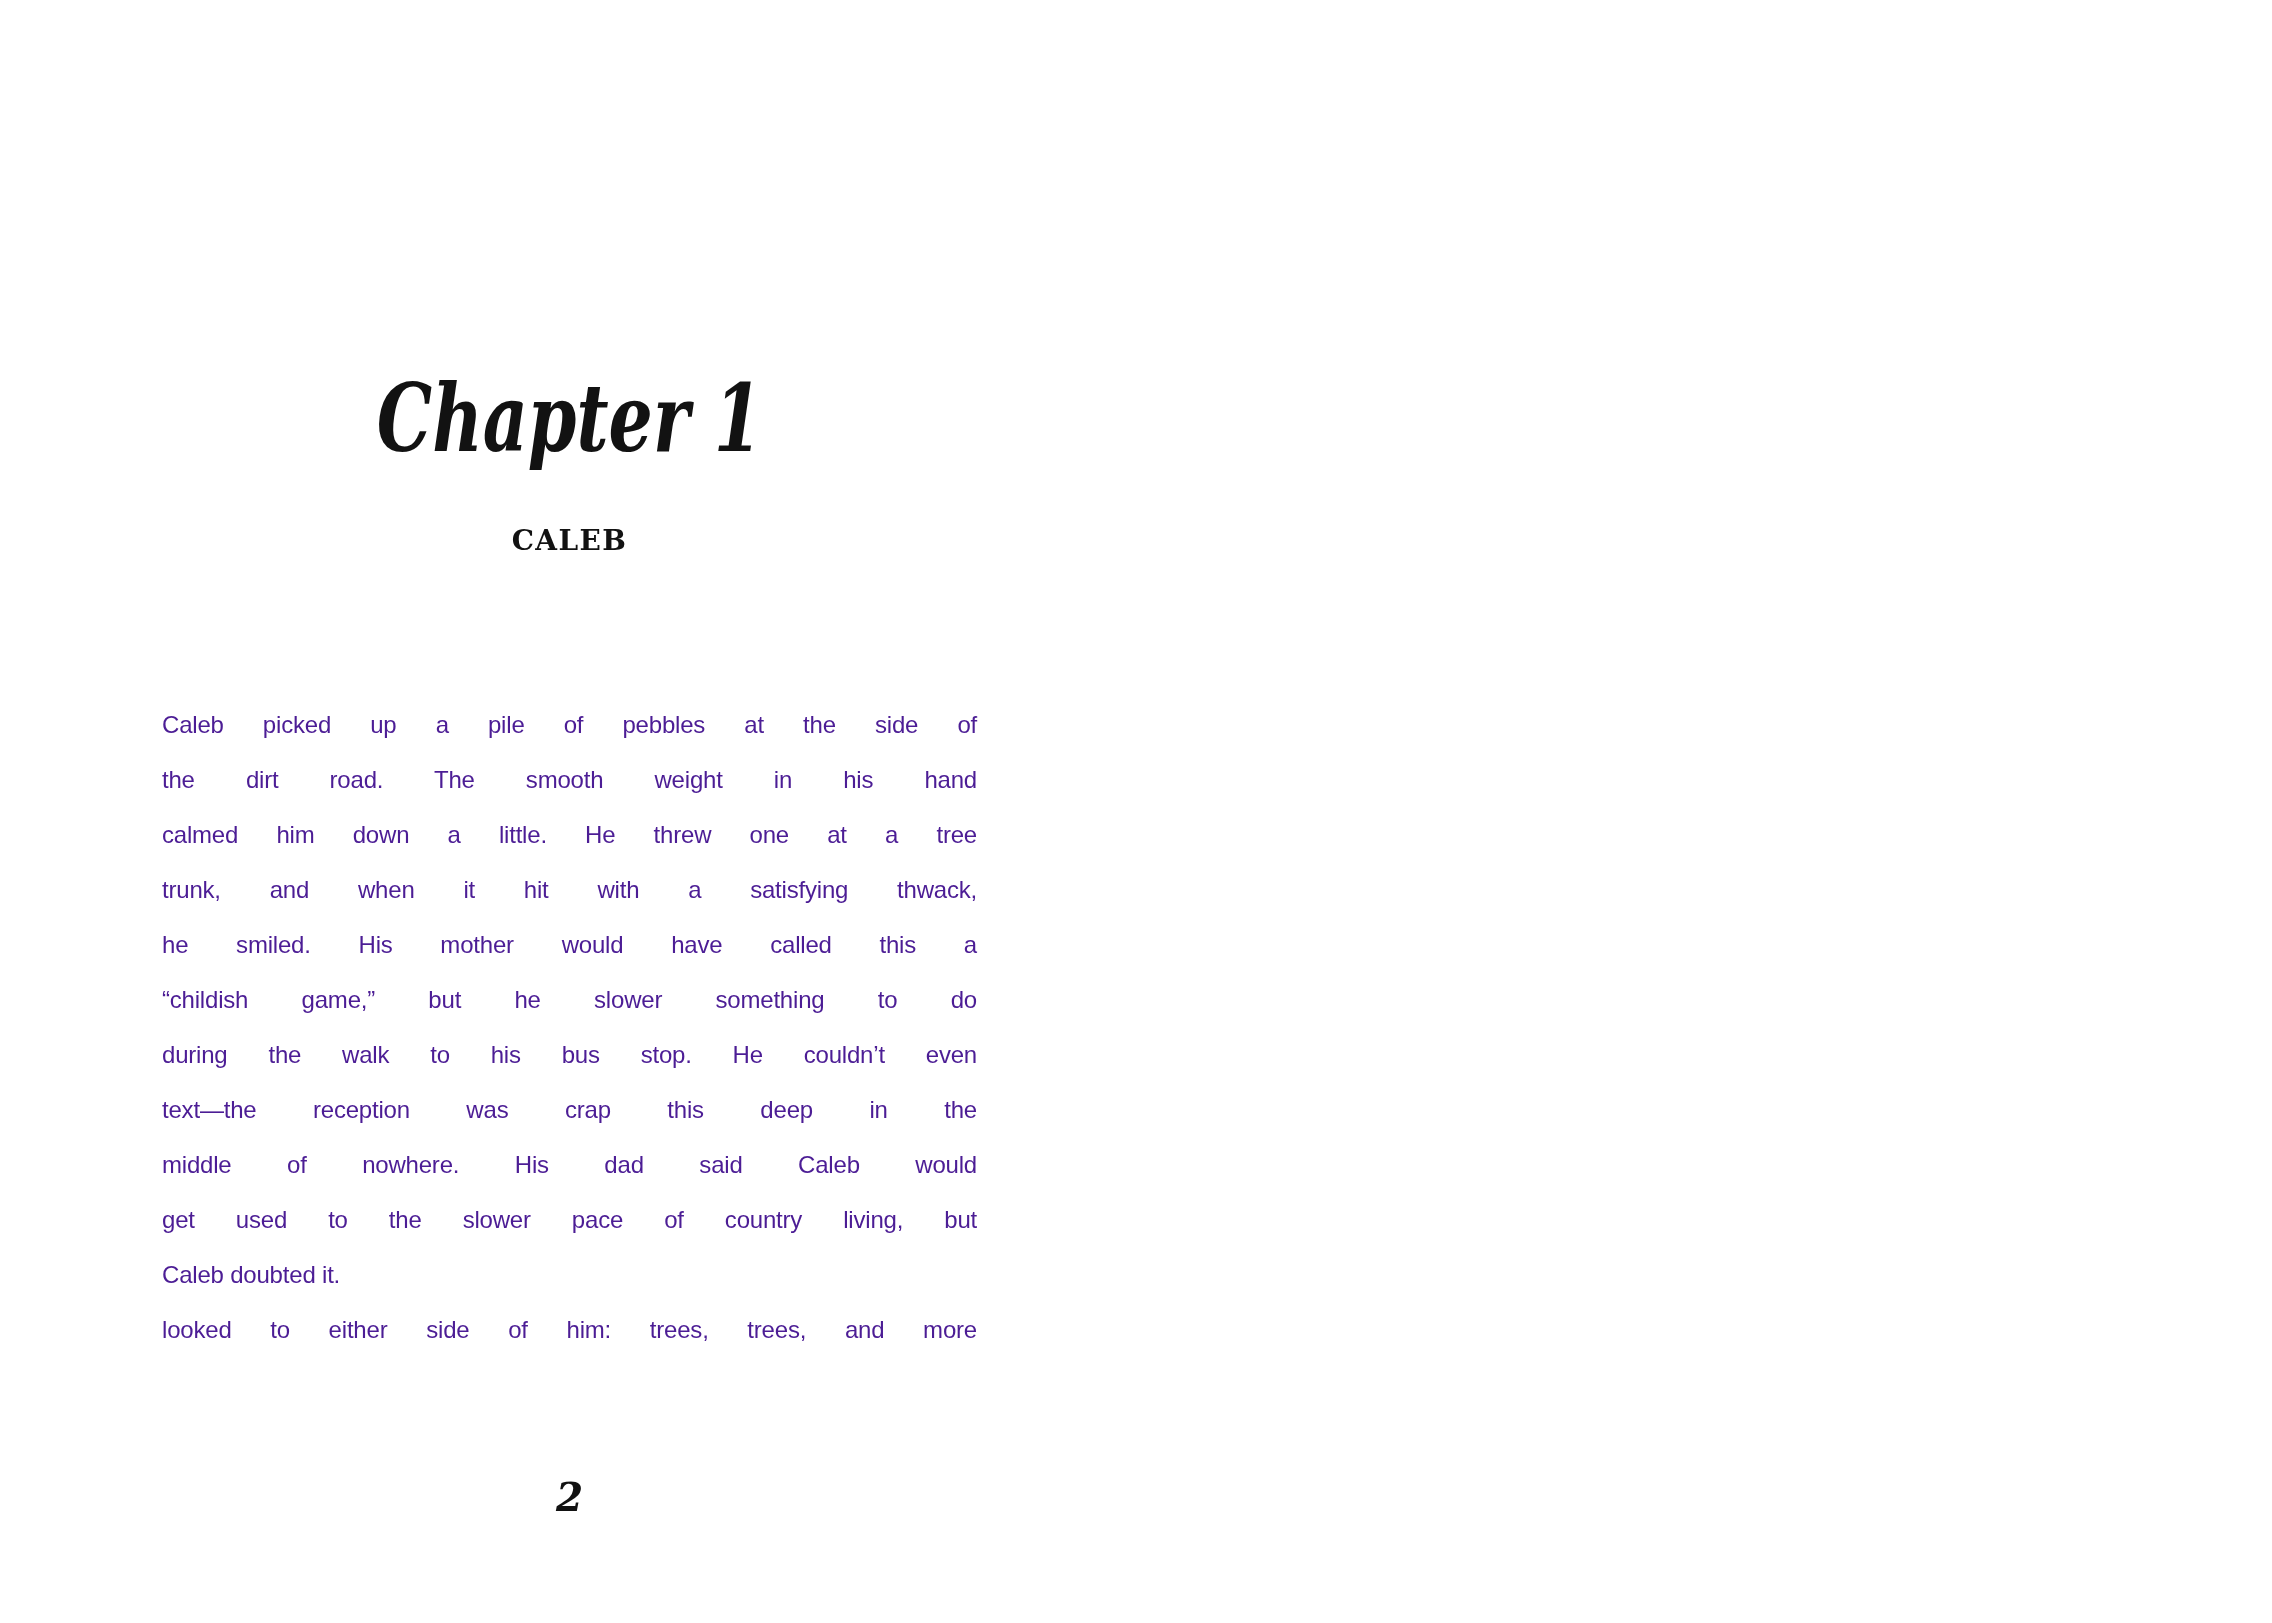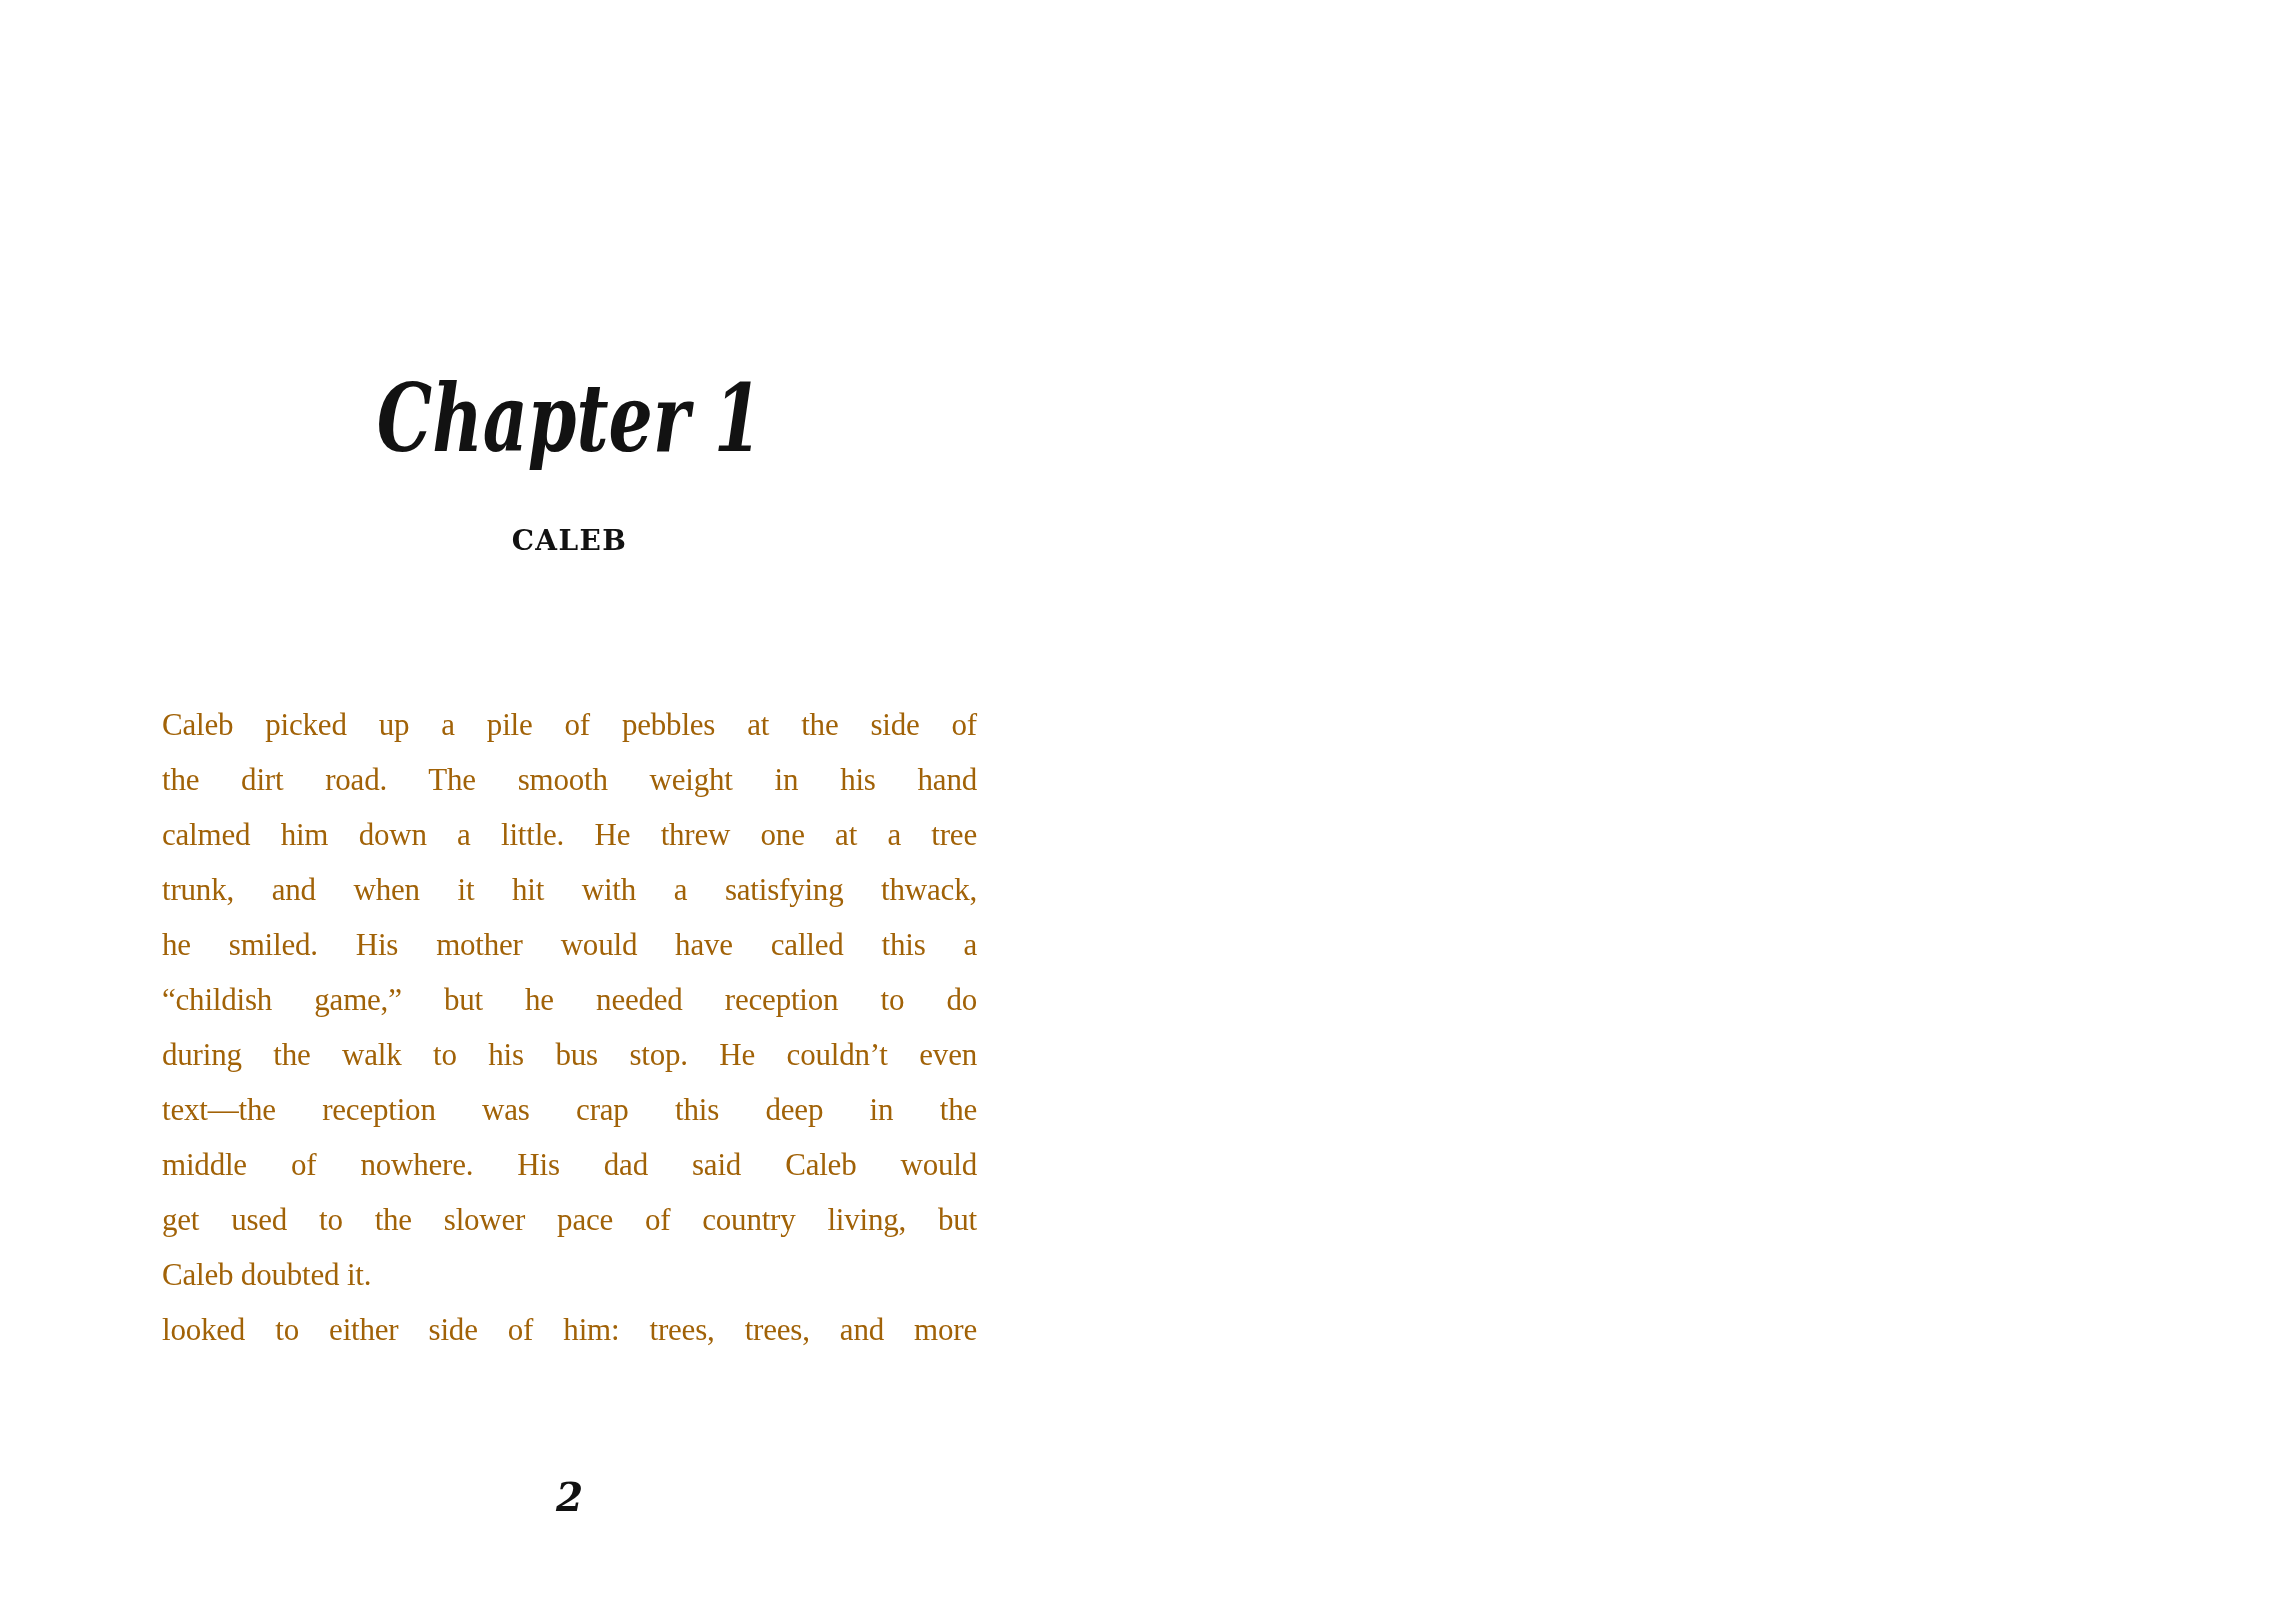--- a/index.html
+++ b/index.html
@@ -58,24 +58,24 @@
     font-weight: 700;
     font-size: 28px;
     line-height: 45px;
     letter-spacing: 1.4px;
     color: #121212;
   }
 
   .body-text {
     position: absolute;
     width: 815px;
-    font-family: Liberation Serif, serif;
-    font-size: 31px;
+    font-family: Liberation Sans, sans-serif;
+    font-size: 24px;
     letter-spacing: -0.2px;
-    color: #a16207;
+    color: #4c1d95;
   }
   .body-text.left  { left: 162px;  top: 697px; }
 
   .line {
     height: 55px;
     line-height: 55px;
     text-align: justify;
     text-align-last: justify;
     white-space: normal;
   }
@@ -100,21 +100,21 @@
 
   <section class="page page-left">
     <h1 class="chapter-title script">Chapter 1</h1>
     <h2 class="chapter-subtitle">CALEB</h2>
     <div class="body-text left">
         <div class="line">Caleb picked up a pile of pebbles at the side of</div>
         <div class="line">the dirt road. The smooth weight in his hand</div>
         <div class="line">calmed him down a little. He threw one at a tree</div>
         <div class="line">trunk, and when it hit with a satisfying thwack,</div>
         <div class="line">he smiled. His mother would have called this a</div>
-        <div class="line">“childish game,” but he needed reception to do</div>
+        <div class="line">“childish game,” but he slower something to do</div>
         <div class="line">during the walk to his bus stop. He couldn’t even</div>
         <div class="line">text—the reception was crap this deep in the</div>
         <div class="line">middle of nowhere. His dad said Caleb would</div>
         <div class="line">get used to the slower pace of country living, but</div>
         <div class="line end">Caleb doubted it.</div>
         <div class="line">looked to either side of him: trees, trees, and more</div>
       </div>
     <div class="page-number left script">2</div>
   </section>
 

